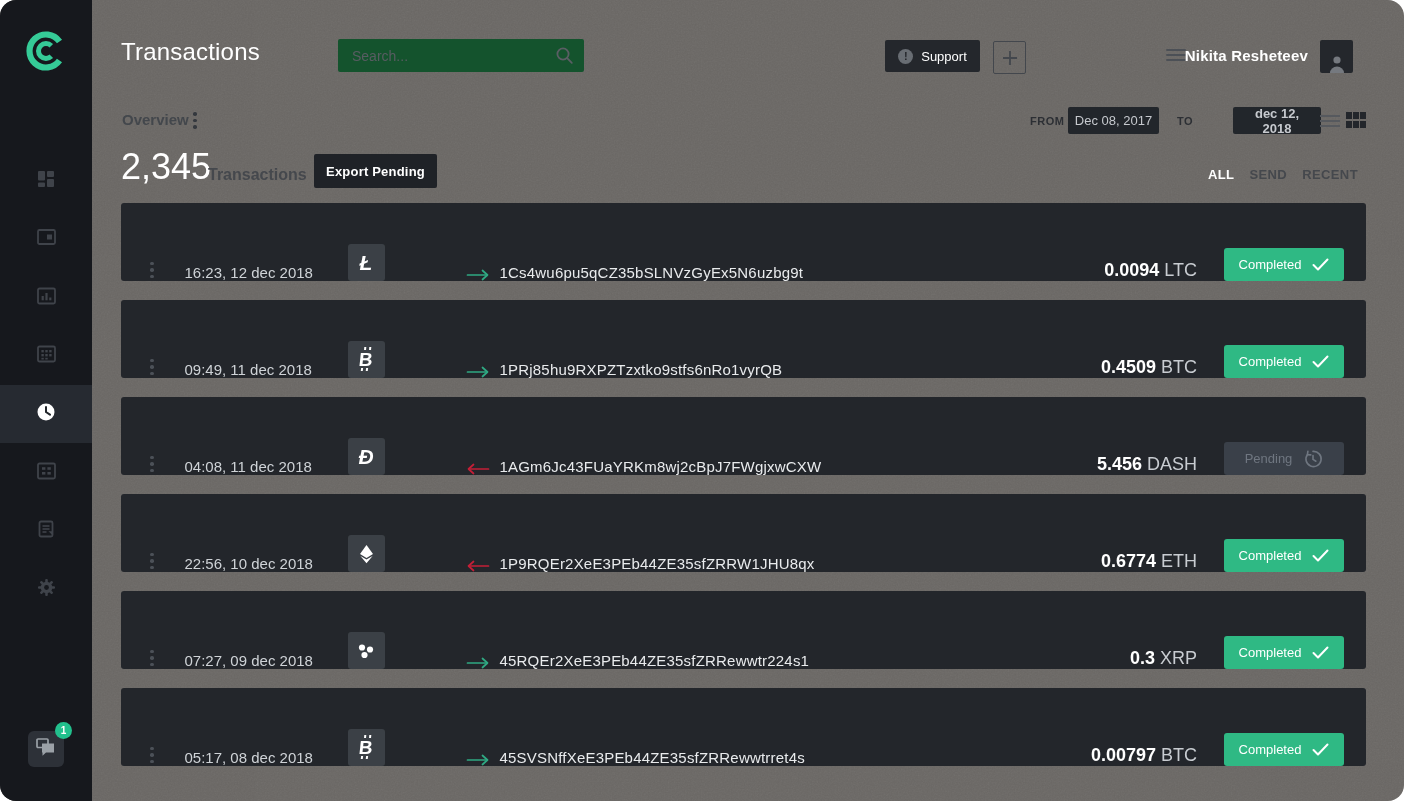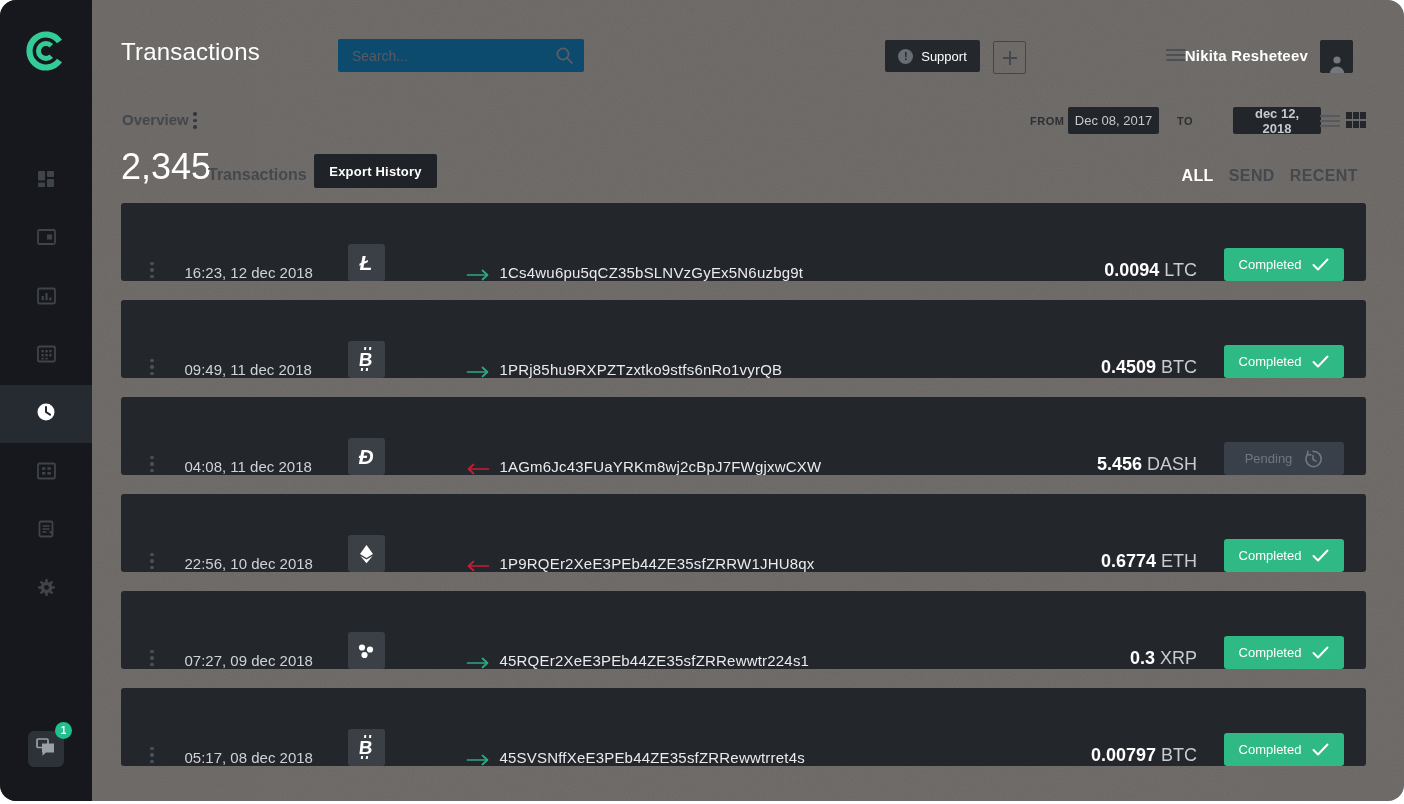--- a/index.html
+++ b/index.html
@@ -20,21 +20,21 @@
     border-radius:6px;display:flex;align-items:center;justify-content:center;cursor:pointer;}
   .chat-badge{position:absolute;top:-9px;right:-8px;min-width:17px;height:17px;border-radius:50%;
     background:var(--badge-green,#22c08d);color:#fff;font-size:10px;font-weight:700;
     display:flex;align-items:center;justify-content:center;}
 
   
   .main{position:absolute;left:92px;top:0;right:0;bottom:0;z-index:1;padding-left:29px;}
 
   .page-title{position:absolute;left:29px;top:38px;margin:0;font-size:24px;font-weight:400;color:#ffffff;letter-spacing:.2px;}
 
-  .search{position:absolute;left:246px;top:39px;width:246px;height:33px;background:#0c4a6e;border-radius:2px;}
+  .search{position:absolute;left:246px;top:39px;width:246px;height:33px;background:#14532d;border-radius:2px;}
   .search input{position:absolute;left:0;top:0;width:205px;height:100%;background:transparent;border:none;outline:none;
     color:#9aa0a6;font-size:14px;padding:0 0 0 14px;font-family:inherit;}
   .search input::placeholder{color:#585c62;}
   .search .mag{position:absolute;right:10px;top:7px;}
 
   .support{position:absolute;left:793px;top:40px;width:95px;height:32px;background:#24272c;border:none;border-radius:2px;
     color:#fff;font-size:13px;font-weight:500;display:flex;align-items:center;justify-content:center;gap:8px;
     font-family:inherit;cursor:pointer;}
   .info-ic{width:15px;height:15px;border-radius:50%;background:#686d73;color:#24272c;font-size:11px;font-weight:700;
     display:flex;align-items:center;justify-content:center;line-height:1;}
@@ -68,21 +68,21 @@
   .view-grid{position:absolute;left:1254px;top:112px;width:20px;display:grid;grid-template-columns:repeat(3,5.5px);
     grid-auto-rows:7px;gap:1.5px;cursor:pointer;}
   .view-grid i{background:#23262b;display:block;}
 
   
   .count{position:absolute;left:29px;top:146px;font-size:36px;font-weight:400;color:#ffffff;}
   .count-ghost{position:absolute;left:116px;top:166px;font-size:16px;font-weight:700;color:#45484d;}
   .export{position:absolute;left:222px;top:154px;width:123px;height:34px;background:#1f2227;border:none;border-radius:2px;
     color:#fff;font-size:13px;font-weight:700;font-family:inherit;cursor:pointer;letter-spacing:.2px;}
   .tabs{position:absolute;right:46px;top:167px;display:flex;gap:15px;}
-  .tab{font-size:16px;font-weight:700;color:#45484d;letter-spacing:.4px;cursor:pointer;}
+  .tab{font-size:13px;font-weight:700;color:#45484d;letter-spacing:.4px;cursor:pointer;}
   .tab.active{color:#ffffff;}
 
   
   .tx-list{position:absolute;left:29px;top:203px;width:1245px;display:flex;flex-direction:column;gap:19px;}
   .tx-row{height:78px;background:#23262b;border-radius:3px;display:flex;align-items:flex-end;cursor:pointer;}
   .kebab{margin-left:29px;cursor:pointer;}
   .kebab i{background:#4c5158;}
   .dt{margin-left:31px;width:163px;color:#cfd3d7;font-size:15px;}
   .coin{width:37px;height:37px;background:#3b4046;border-radius:3px;display:flex;align-items:center;
     justify-content:center;color:#fff;flex:0 0 37px;}
@@ -278,21 +278,21 @@
         <i></i>
         <i></i>
         <i></i>
         <i></i>
         <i></i>
         <i></i>
       </div>
 
     <div class="count">2,345</div>
     <div class="count-ghost">Transactions</div>
-    <button class="export">Export History</button>
+    <button class="export">Export Pending</button>
     <div class="tabs">
         <span class="tab active">ALL</span>
         <span class="tab">SEND</span>
         <span class="tab">RECENT</span>
       </div>
 
     <div class="tx-list">
         <div class="tx-row">
     <div class="kebab">
             <i></i>

